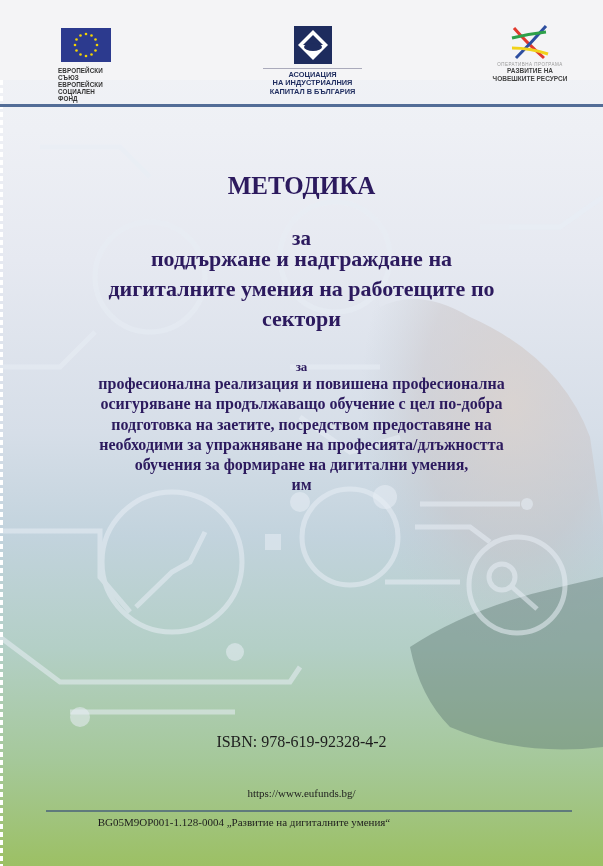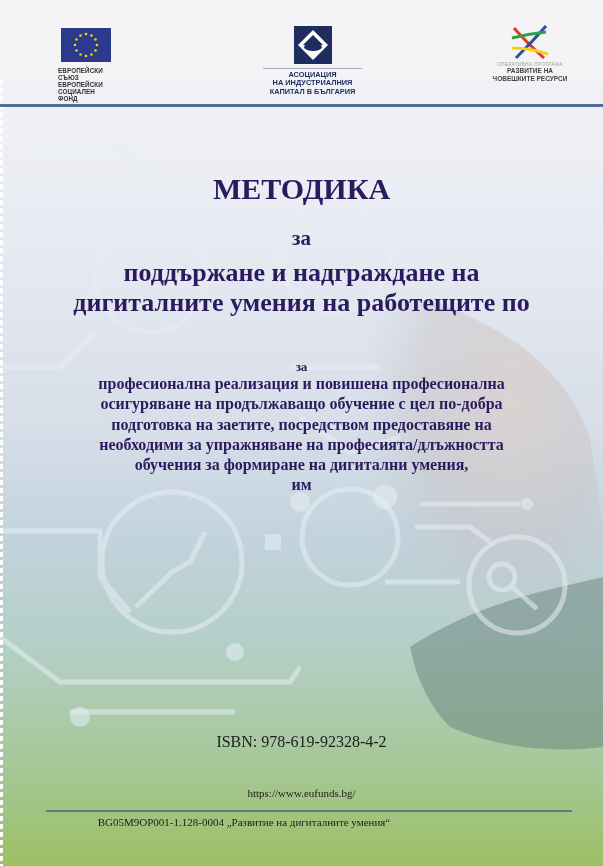--- a/index.html
+++ b/index.html
@@ -11,23 +11,23 @@
       background:repeating-linear-gradient(180deg,#fff 0 5px,transparent 5px 8px);}
     .header{position:absolute;left:0;top:0;width:603px;height:80px;background:#f4f4f6;}
     .header-rule{position:absolute;left:0;top:104px;width:603px;height:3px;background:#536d97;}
     .bg-art{position:absolute;left:0;top:107px;width:603px;height:650px;}
     .logo{position:absolute;text-align:center;}
     .eu-flag{width:50px;height:34px;background:#2c3a8e;position:relative;margin:0 auto;}
     .logo-caption{font-family:"Liberation Sans",sans-serif;font-size:6.3px;line-height:7px;color:#333;text-align:left;margin-top:5px;font-weight:bold;letter-spacing:0.1px;}
     .aik-cap{font-family:"Liberation Sans",sans-serif;font-size:7.4px;line-height:8.4px;color:#1e2c5e;font-weight:bold;text-align:center;}
     .op-cap{font-family:"Liberation Sans",sans-serif;text-align:center;color:#444;}
     .title-block{position:absolute;left:20px;width:563px;text-align:center;color:#2c1a5e;font-weight:bold;}
-    .t-main{top:172px;font-size:30px;}
+    .t-main{top:172px;font-size:25px;}
     .t-za1{top:226px;font-size:21px;}
-    .t-sub{top:258px;font-size:26px;line-height:30px;}
+    .t-sub{top:244px;font-size:22px;line-height:30px;}
     .t-za2{top:359px;font-size:13px;}
     .t-desc{top:374px;font-size:16px;line-height:20.3px;}
     .isbn{position:absolute;top:733px;left:0;width:603px;text-align:center;font-size:16px;color:#1d1d1d;}
     .url{position:absolute;top:787px;left:0;width:603px;text-align:center;font-size:11px;color:#1d1d1d;}
     .footer-rule{position:absolute;left:46px;top:810px;width:526px;height:1.5px;background:#5f7a7c;}
     .project{position:absolute;top:816px;left:0;width:488px;text-align:center;font-size:11px;color:#1d1d1d;}
   </style>
 </head>
 <body>
 
@@ -135,20 +135,21 @@
       </div>
     </div>
   </div>
   <div class="header-rule"></div>
 
   <div class="title-block t-main">МЕТОДИКА</div>
   <div class="title-block t-za1">за</div>
   <div class="title-block t-sub">
     <div>поддържане и надграждане на</div>
     <div>дигиталните умения на работещите по</div>
+    <div>сектори</div>
   </div>
   <div class="title-block t-za2">за</div>
   <div class="title-block t-desc">
     <div>професионална реализация и повишена професионална</div>
     <div>осигуряване на продължаващо обучение с цел по-добра</div>
     <div>подготовка на заетите, посредством предоставяне на</div>
     <div>необходими за упражняване на професията/длъжността</div>
     <div>обучения за формиране на дигитални умения,</div>
     <div>им</div>
   </div>

